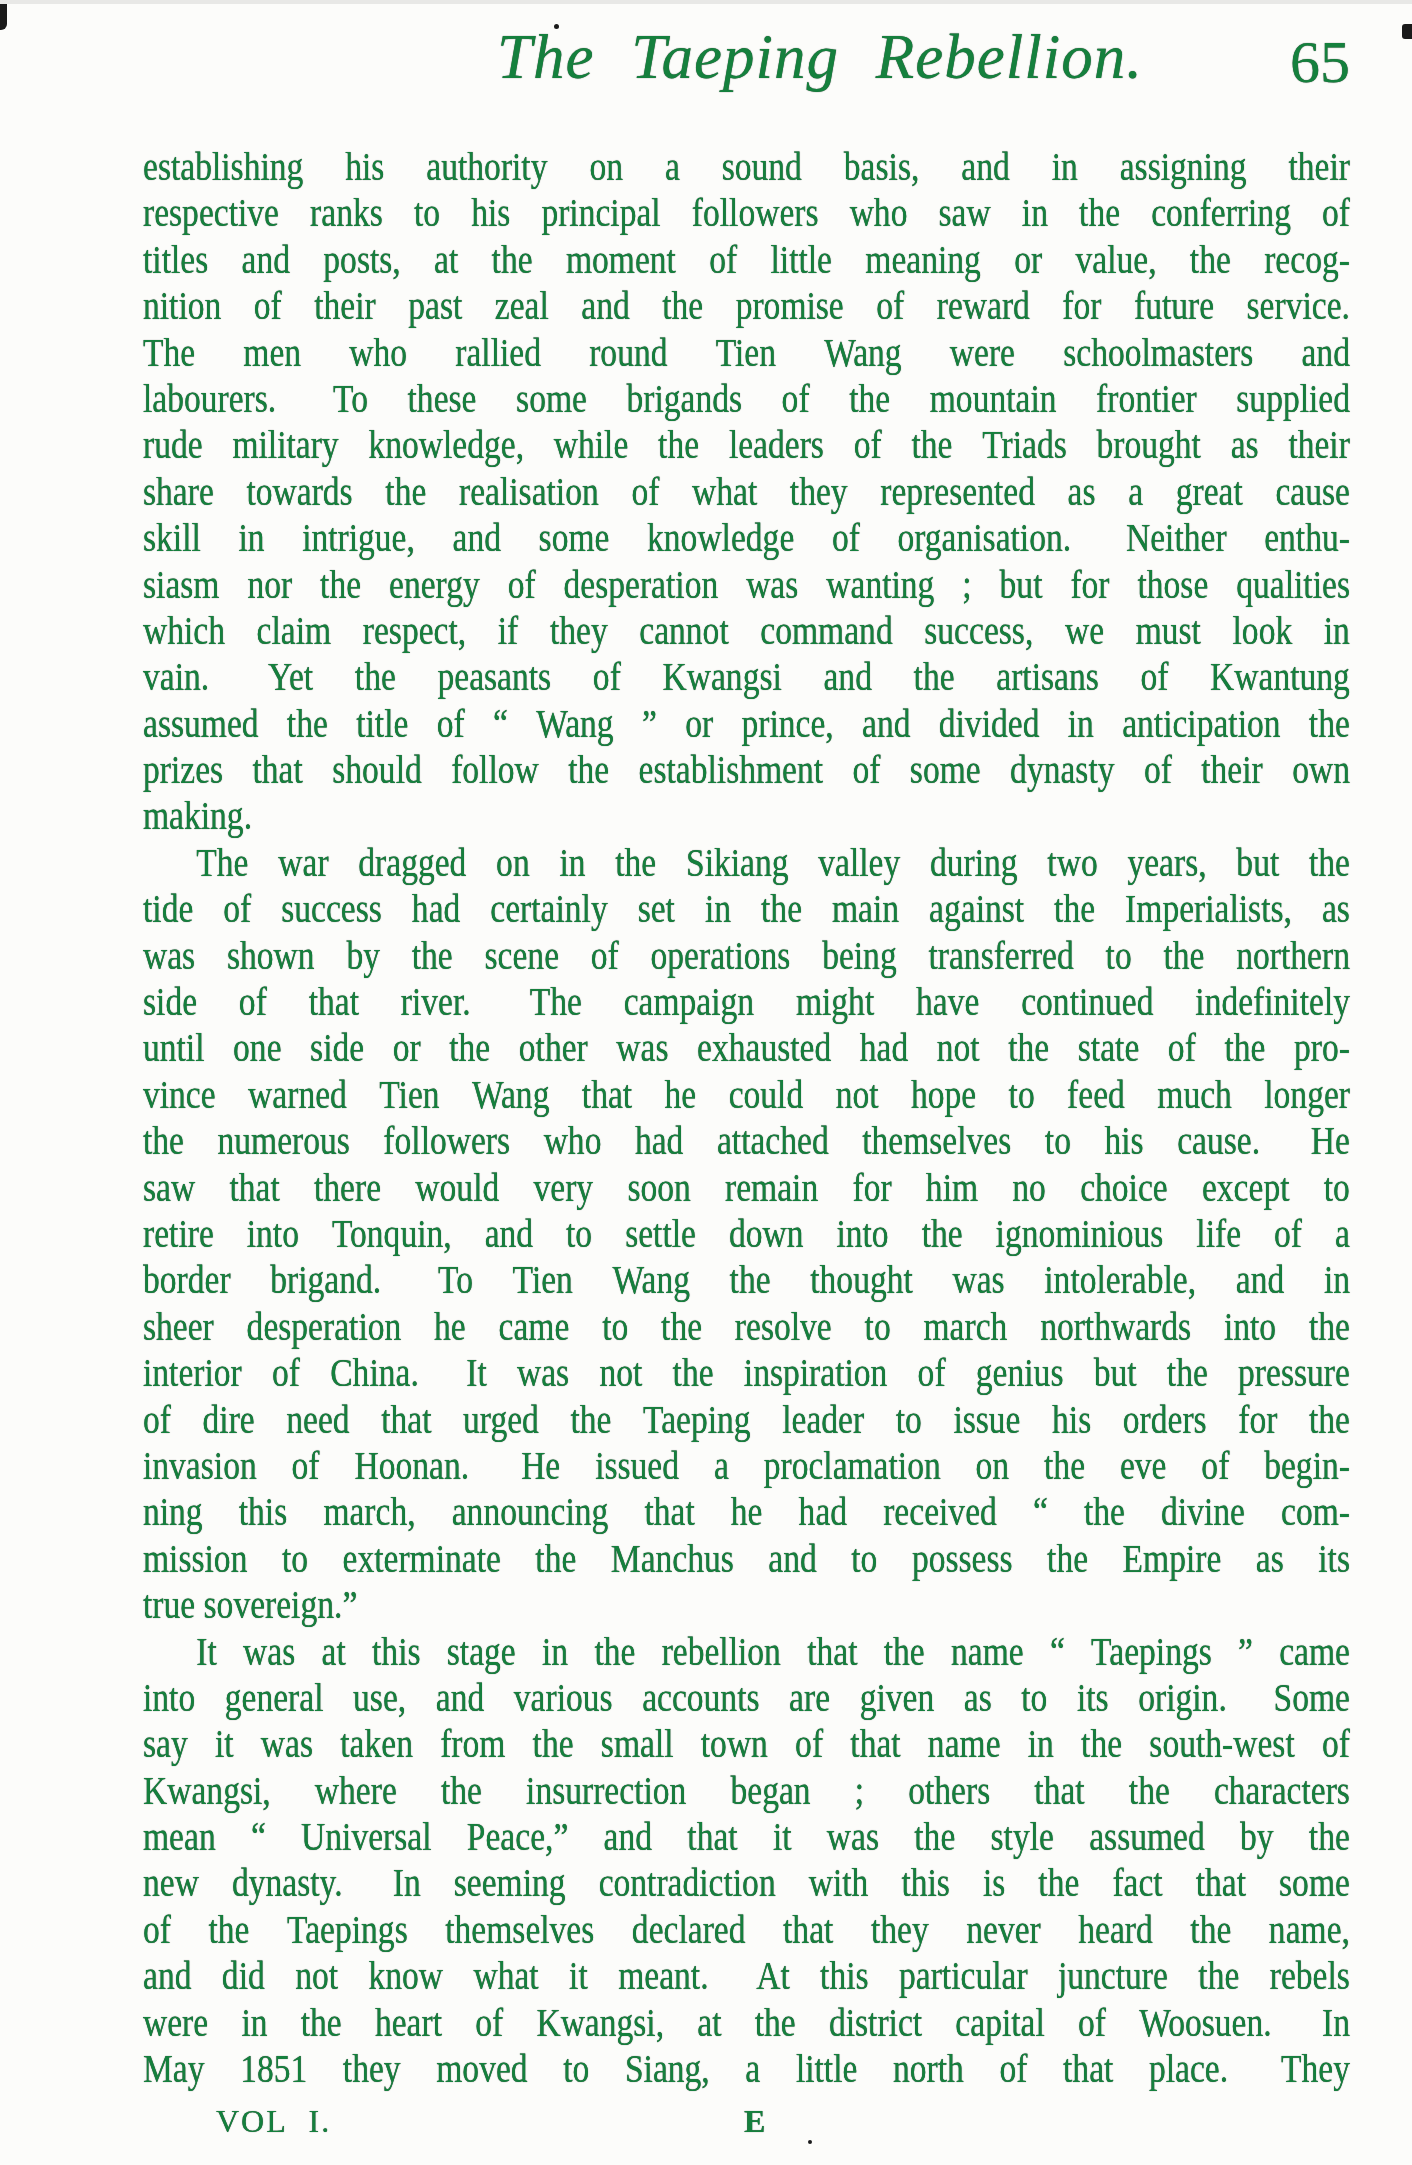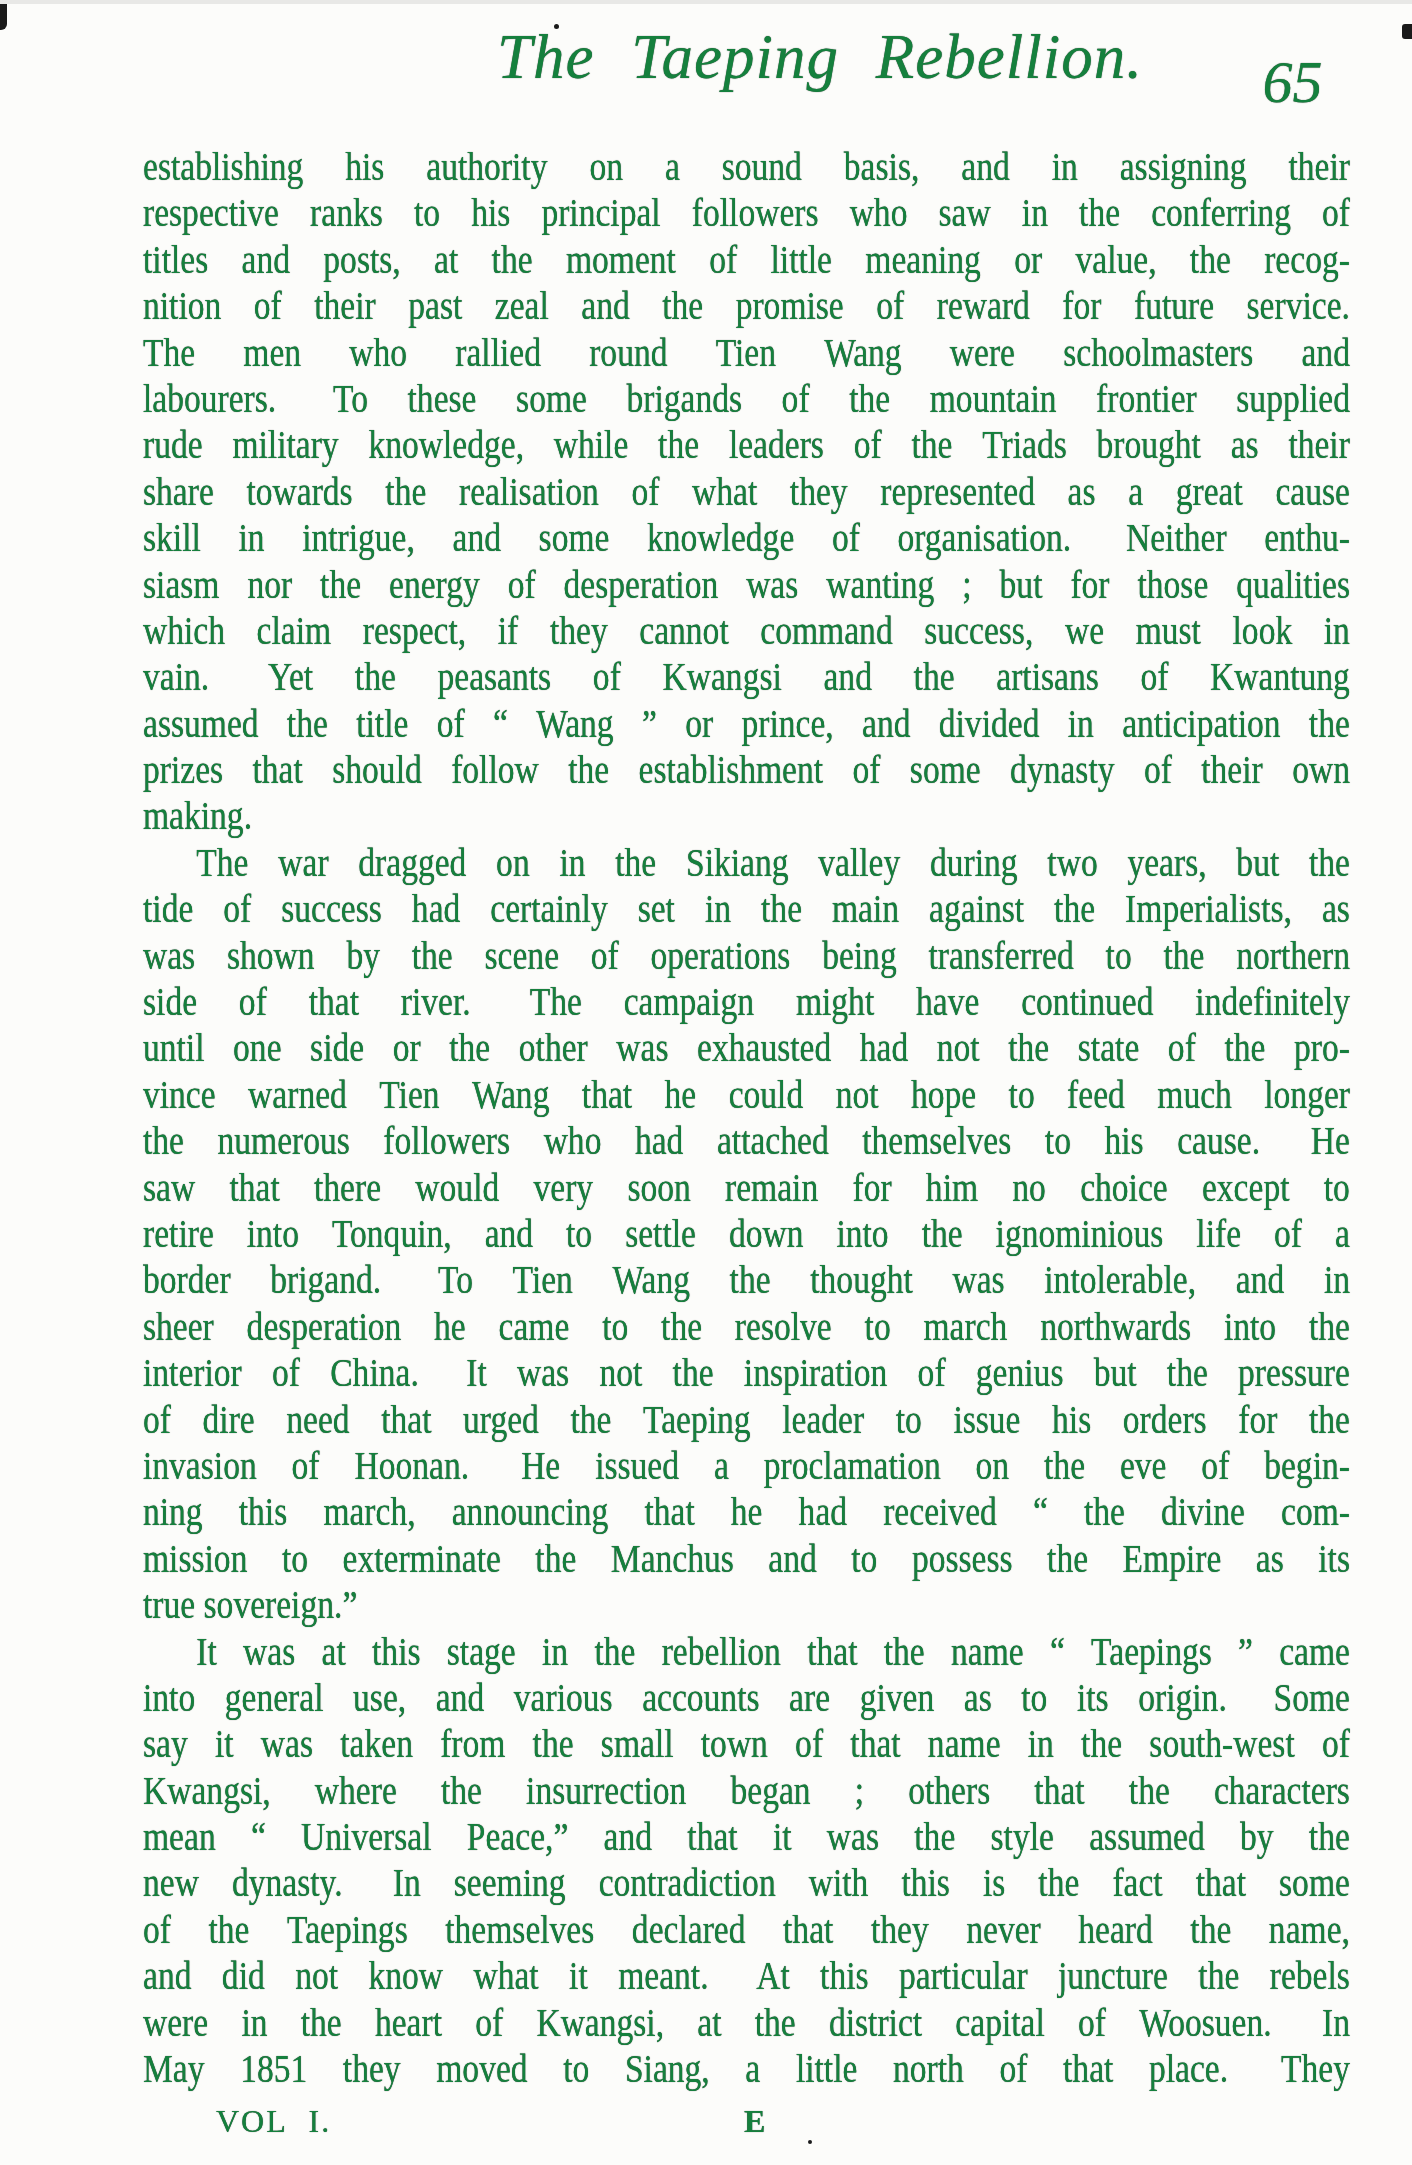--- a/index.html
+++ b/index.html
@@ -14,24 +14,23 @@
   }
   
   #running-title{
     position:absolute;left:497px;top:22px;
     font-style:italic;font-size:63px;line-height:1;
     word-spacing:20px;letter-spacing:1px;
     text-shadow:0 0 1px rgba(0,0,0,.75);
     white-space:nowrap;
   }
   #page-number{
-    position:absolute;left:1235px;top:48px;width:115px;
-    text-align:center;font-size:60px;line-height:1;
+    position:absolute;left:1235px;top:28px;width:115px;
+    text-align:right;font-size:60px;line-height:1;
     text-shadow:0 0 1px rgba(0,0,0,.75);
-    font-style:italic;
   }
   
   #body-text{
     position:absolute;left:143px;top:140px;width:1403px;
     transform:scaleX(0.8603);transform-origin:0 0;
     text-shadow:0 0 0.9px rgba(0,0,0,.8);
   }
   .line{
     height:46.4px;line-height:46.4px;font-size:39px;
     white-space:nowrap;

